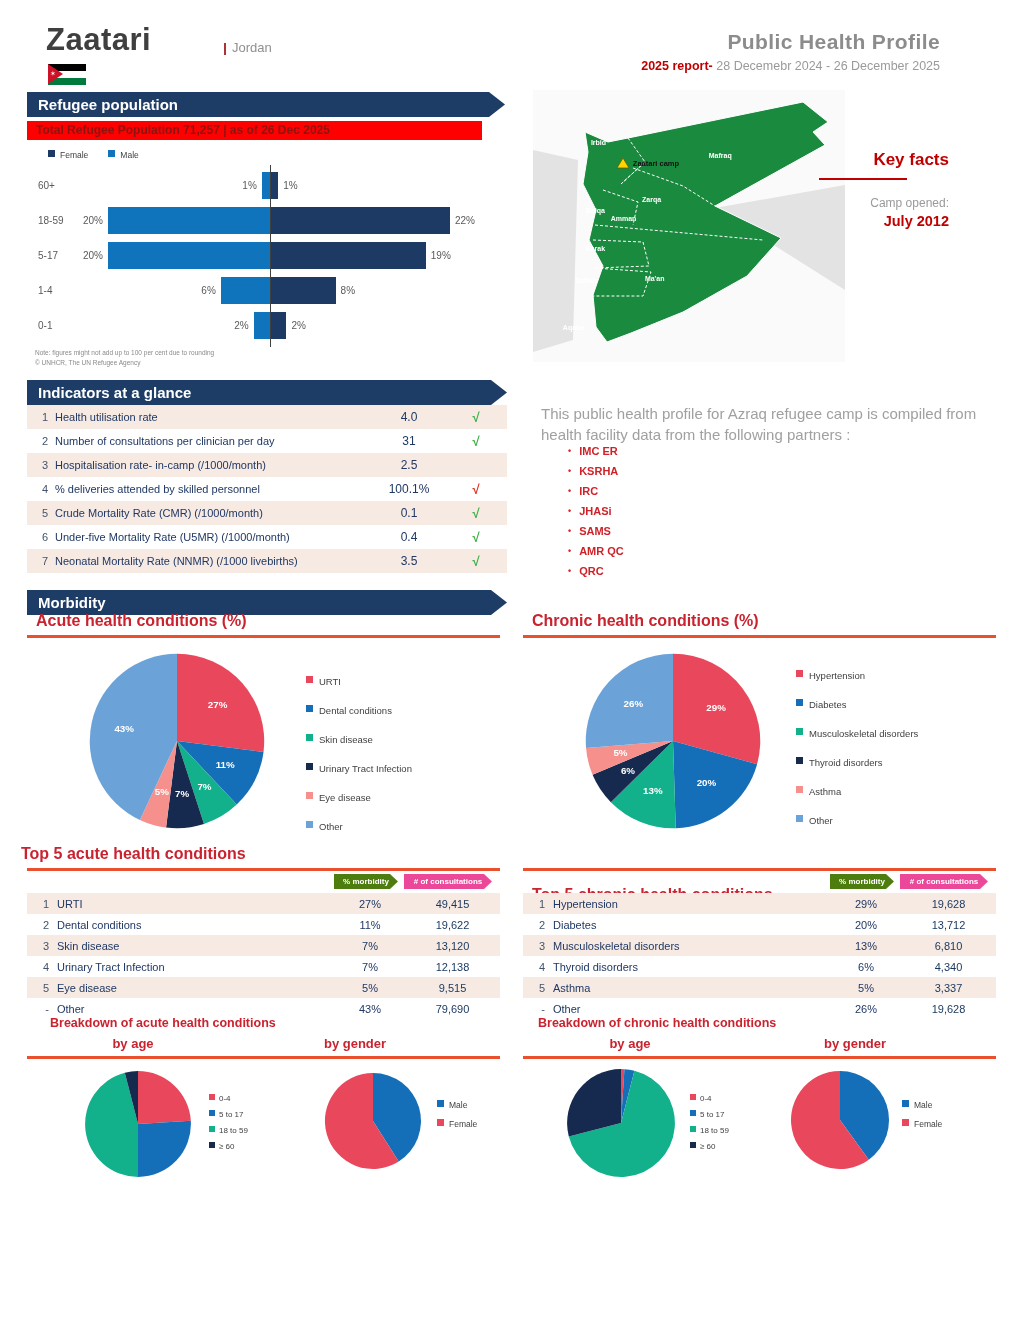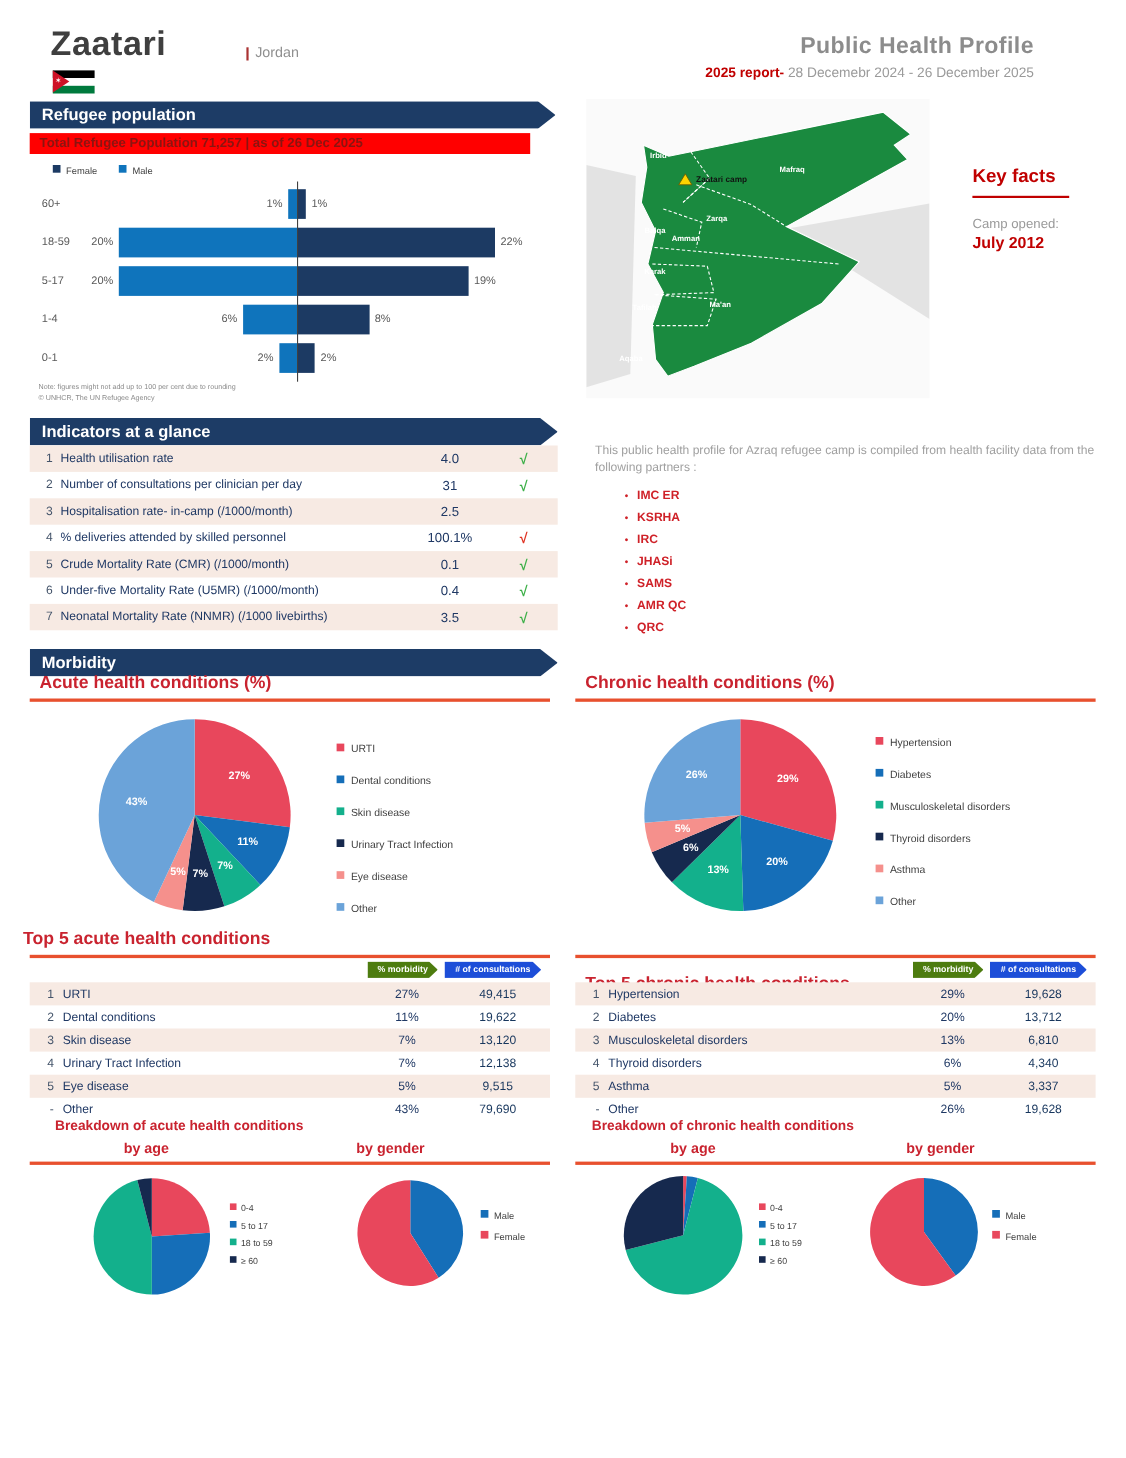--- a/index.html
+++ b/index.html
@@ -45,38 +45,38 @@
   .pyr-bar.female { background:#1c3a63; }
   .pyr-val { font-size:10px; color:#595959; margin:0 5px; }
   #pyr-axis { left:270px; top:165px; width:1px; height:182px; background:#404040; }
   #pyr-note { left:35px; top:348px; font-size:6.5px; color:#8a8a8a; line-height:1.5; }
 
   
   #map-box { left:533px; top:90px; width:312px; height:272px; background:#fafafa; }
   #map-box svg { width:100%; height:100%; display:block; }
   .map-label { position:absolute; color:#fff; font-size:7px; font-weight:bold; transform:translate(-50%,-50%); white-space:nowrap; }
   #camp-label { position:absolute; color:#111; font-size:7.5px; font-weight:bold; transform:translate(0,-50%); white-space:nowrap; }
-  #key-facts { left:884px; top:150px; width:130px; }
+  #key-facts { left:819px; top:150px; width:130px;text-align:right; }
   #kf-title { font-size:17px; font-weight:bold; color:#c00000; }
   #kf-rule { width:88px; height:2px; background:#c00000; margin-top:8px; }
   #kf-label { font-size:12px; color:#9a9a9a; margin-top:16px; }
   #kf-value { font-size:14.5px; font-weight:bold; color:#c00000; margin-top:3px; }
 
   
   #ind-table { left:27px; top:405px; width:480px; }
   .ind-row { display:flex; align-items:center; height:24px; font-size:11px; color:#1f3864; }
   .ind-row.odd { background:#f7eae3; }
   .ind-num { width:28px; text-align:right; padding-right:7px; color:#44546a; }
   .ind-label { flex:1; }
   .ind-value { width:72px; text-align:center; font-size:12px; }
   .ind-check { width:62px; text-align:center; font-size:13px; font-weight:bold; }
   .chk-green { color:#3eb049; } .chk-red { color:#e03323; } .chk-none { visibility:hidden; }
 
   
-  #notes-body { left:541px; top:403px; width:456px; font-size:11px; color:#a0a0a0; line-height:1.4; }
+  #notes-body { left:541px; top:403px; width:456px; font-size:15px; color:#a0a0a0; line-height:1.4; }
   #partner-list { left:568px; top:441px; }
   .partner-item { height:20px; font-size:11px; font-weight:bold; color:#cf2128; display:flex; align-items:center; }
   .partner-bullet { color:#cf2128; margin-right:8px; font-size:9px; }
 
   
   .red-title { font-size:16px; font-weight:bold; color:#c9232f; }
   .rule { height:2.5px; background:#e8502e; }
   #acute-title { left:36px; top:612px; } #chronic-title { left:532px; top:612px; }
   #rule-acute { left:27px; top:635px; width:473px; } #rule-chronic { left:523px; top:635px; width:473px; }
 
@@ -87,21 +87,21 @@
   .legend-v .lg-item { height:29px; }
   .lg-item { display:flex; align-items:flex-start; }
   .lg-sq { width:7px; height:7px; margin-right:6px; flex:none; }
   .lg-txt { font-size:9.5px; color:#3f3f3f; }
 
   
   #top5-acute-title { left:21px; top:845px; } #top5-chronic-title { left:532px; top:886px; }
   #rule-t5a { left:27px; top:868px; width:473px; } #rule-t5c { left:523px; top:868px; width:473px; }
   .hdr-arrow { height:15px; color:#fff; font-size:8px; font-weight:bold; text-align:center; line-height:15px;
                clip-path: polygon(0 0, calc(100% - 8px) 0, 100% 50%, calc(100% - 8px) 100%, 0 100%); }
-  .hdr-navy { background:#4d7c0f; } .hdr-teal { background:#1d4ed8; }
+  .hdr-navy { background:#4d7c0f; } .hdr-teal { background:#ec4899; }
   #t5a-h1 { left:334px; top:874px; width:64px; } #t5a-h2 { left:404px; top:874px; width:88px; }
   #t5c-h1 { left:830px; top:874px; width:64px; } #t5c-h2 { left:900px; top:874px; width:88px; }
   .t5-rows { width:473px; }
   #t5a-rows { left:27px; top:893px; } #t5c-rows { left:523px; top:893px; }
   .t5-row { display:flex; align-items:center; height:21px; font-size:11px; color:#1f3864; }
   .t5-row.odd { background:#f7eae3; }
   .t5-rank { width:30px; text-align:right; padding-right:8px; color:#44546a; }
   .t5-name { flex:1; }
   .t5-pct { width:70px; text-align:center; }
   .t5-cnt { width:95px; text-align:center; color:#17365d; }

